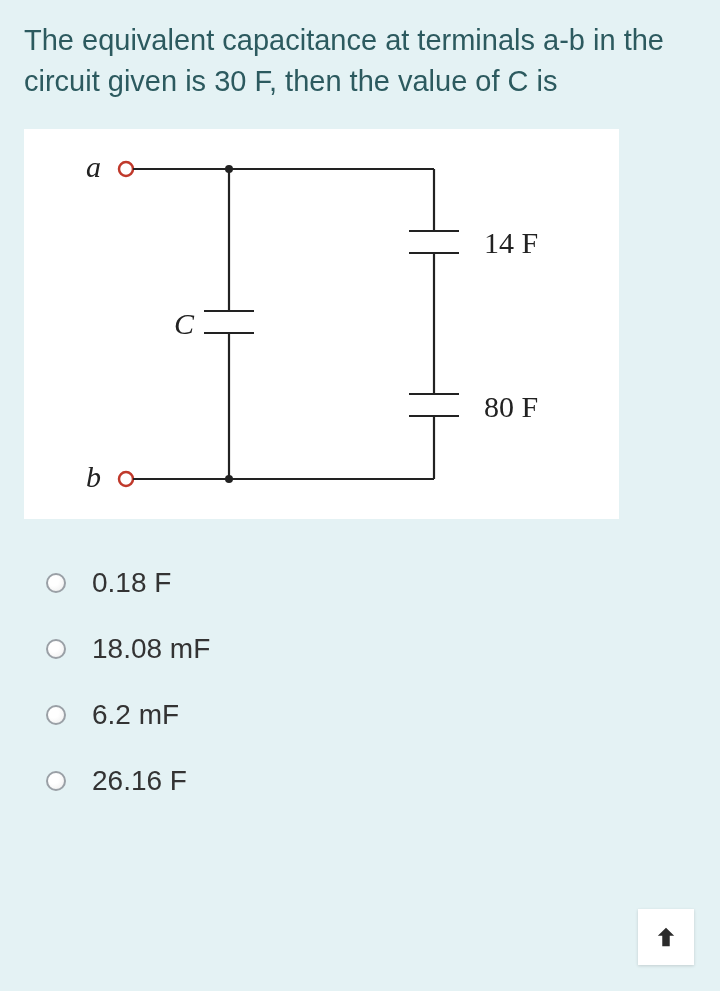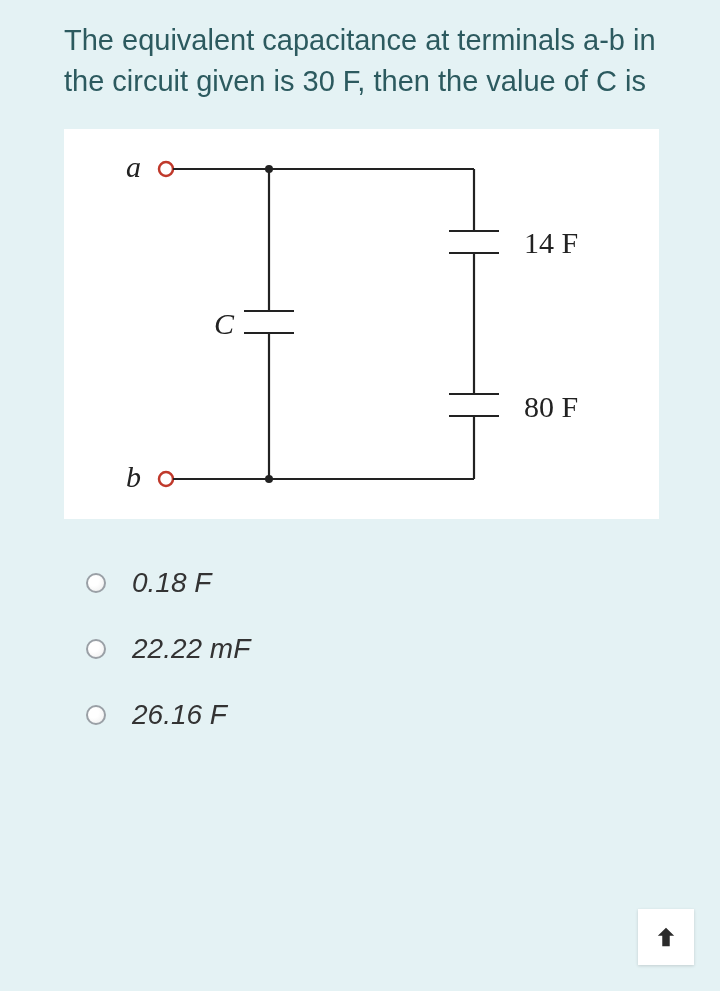--- a/index.html
+++ b/index.html
@@ -6,22 +6,21 @@
     margin: 0;
     padding: 0;
     font-family: "Helvetica Neue", Arial, sans-serif;
     background: #e4f2f4;
     width: 720px;
     height: 991px;
     position: relative;
     box-sizing: border-box;
   }
   .page {
-    padding: 20px 40px 20px 48px;
-    margin-left: 16px;
+    padding: 20px 40px 20px 24px;
   }
   .question-text {
     font-size: 29px;
     line-height: 1.4;
     color: #2c5a5f;
     margin-bottom: 28px;
     font-weight: 400;
   }
   .diagram-box {
     background: #ffffff;
@@ -36,21 +35,20 @@
     left: 0;
   }
   .options {
     margin-left: 22px;
   }
   .option {
     display: flex;
     align-items: center;
     margin-bottom: 34px;
     cursor: pointer;
-    font-style: italic;
   }
   .radio {
     width: 20px;
     height: 20px;
     border: 2px solid #9aa0a6;
     border-radius: 50%;
     background: radial-gradient(circle at 35% 35%, #ffffff 0%, #ffffff 35%, #f2f2f2 80%);
     flex: 0 0 auto;
     box-sizing: border-box;
     margin-right: 26px;
@@ -126,21 +124,25 @@
     </svg>
   </div>
 
   <div class="options">
     <div class="option">
       <span class="radio"></span>
       <span class="option-label">0.18 F</span>
     </div>
     <div class="option">
       <span class="radio"></span>
-      <span class="option-label">22.22 mF</span>
+      <span class="option-label">18.08 mF</span>
+    </div>
+    <div class="option">
+      <span class="radio"></span>
+      <span class="option-label">6.2 mF</span>
     </div>
     <div class="option">
       <span class="radio"></span>
       <span class="option-label">26.16 F</span>
     </div>
   </div>
 
 </div>
 
 <div class="scroll-top">

